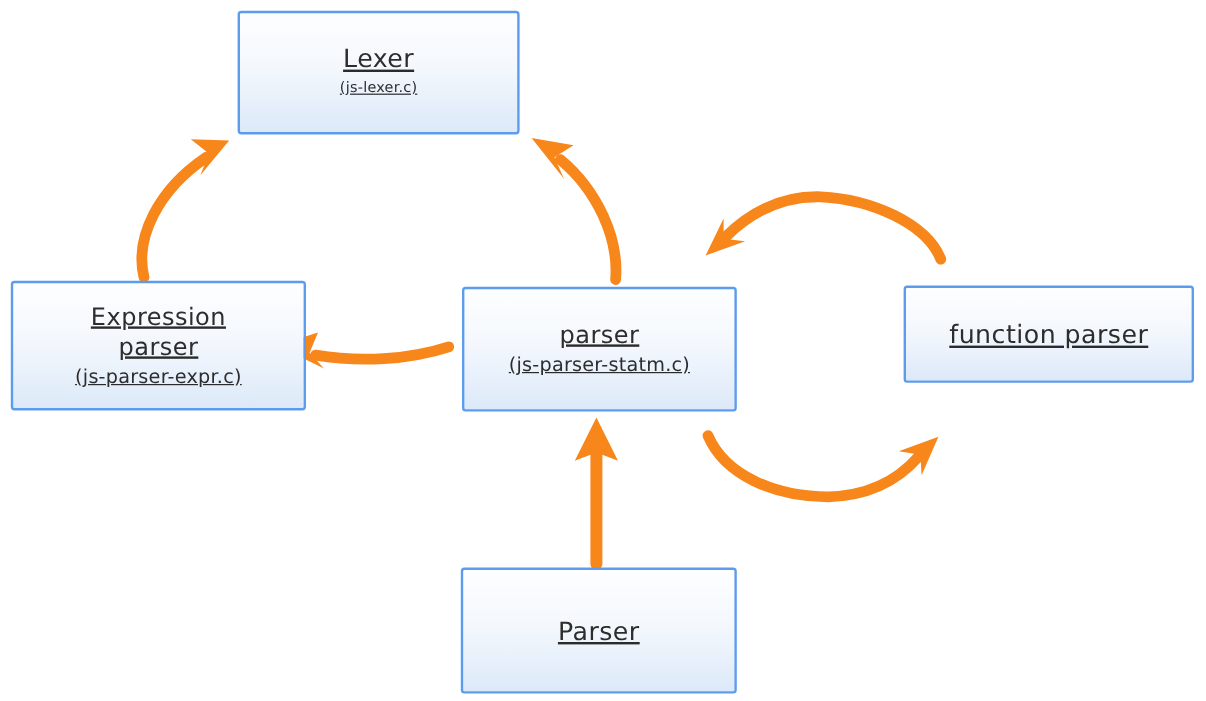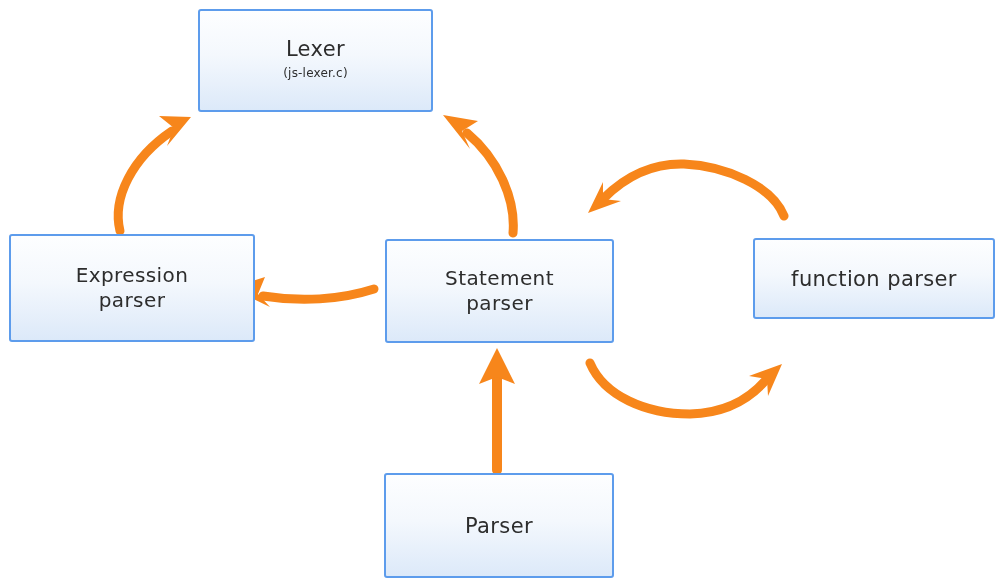--- a/index.html
+++ b/index.html
@@ -21,20 +21,21 @@
     border: 2px solid #5d9cec;
     border-radius: 3px;
     background: linear-gradient(to bottom, #fdfeff 0%, #f4f8fd 45%, #dce9f9 100%);
     display: flex;
     flex-direction: column;
     align-items: center;
     justify-content: center;
     text-align: center;
     color: #2b2b2b;
     z-index: 2;
+    text-decoration: underline;
   }
   .node .title {
     font-size: 21px;
     line-height: 26px;
     letter-spacing: 0.4px;
     color: #2d2d2d;
   }
   .node .sub {
     font-size: 12px;
     line-height: 23px;
@@ -105,25 +106,26 @@
   </svg>
 
   <div class="node" id="node-lexer" style="left:198px; top:9px; width:235px; height:103px;">
     <div class="title">Lexer</div>
     <div class="sub">(js-lexer.c)</div>
   </div>
 
   <div class="node two-line" id="node-expression-parser" style="left:9px; top:234px; width:246px; height:108px;">
     <div class="title">Expression</div>
     <div class="title">parser</div>
+    <div class="sub">(js-parser-expr.c)</div>
   </div>
 
   <div class="node two-line" id="node-statement-parser" style="left:385px; top:239px; width:229px; height:104px;">
-    <div class="title">Statement</div>
     <div class="title">parser</div>
+    <div class="sub">(js-parser-statm.c)</div>
   </div>
 
   <div class="node" id="node-function-parser" style="left:753px; top:238px; width:242px; height:81px;">
     <div class="title">function parser</div>
   </div>
 
   <div class="node" id="node-parser" style="left:384px; top:473px; width:230px; height:105px;">
     <div class="title">Parser</div>
   </div>
 

